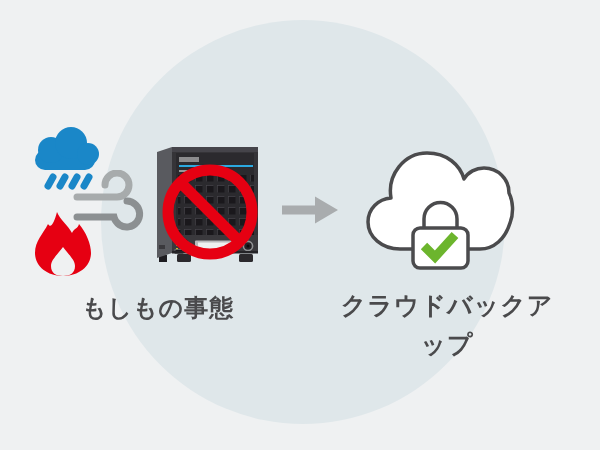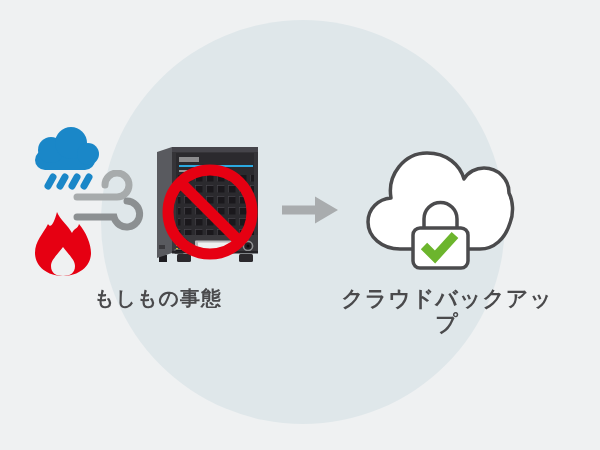--- a/index.html
+++ b/index.html
@@ -11,22 +11,22 @@
   .stage{position:absolute;inset:0;}
   .bg-circle{
     position:absolute;left:101px;top:20px;width:404px;height:404px;
     border-radius:50%;background:var(--circle,#dfe7ea);
   }
   .abs{position:absolute;}
   .caption{
     position:absolute;text-align:center;font-weight:bold;
     color:var(--text-dark,#4a4a4c);letter-spacing:1px;
   }
-  .caption-left{left:38px;top:285px;width:240px;font-size:20px;}
-  .caption-right{left:330px;top:286px;width:234px;font-size:22px;line-height:25px;}
+  .caption-left{left:38px;top:292px;width:240px;font-size:24px;}
+  .caption-right{left:330px;top:286px;width:234px;font-size:25px;line-height:39px;}
   
   .rain{fill:var(--rain-blue);}
   .rain-stroke{stroke:var(--rain-blue);}
   .wind-light{stroke:var(--wind-light);}
   .wind-dark{stroke:var(--wind-dark);}
   .fire{fill:var(--alert-red);}
   .fire-hole{fill:var(--bg);}
   .ban{stroke:var(--alert-red);}
   .arrow{fill:var(--arrow-gray);}
   .cloud-line{stroke:var(--outline-dark);fill:#ffffff;}

